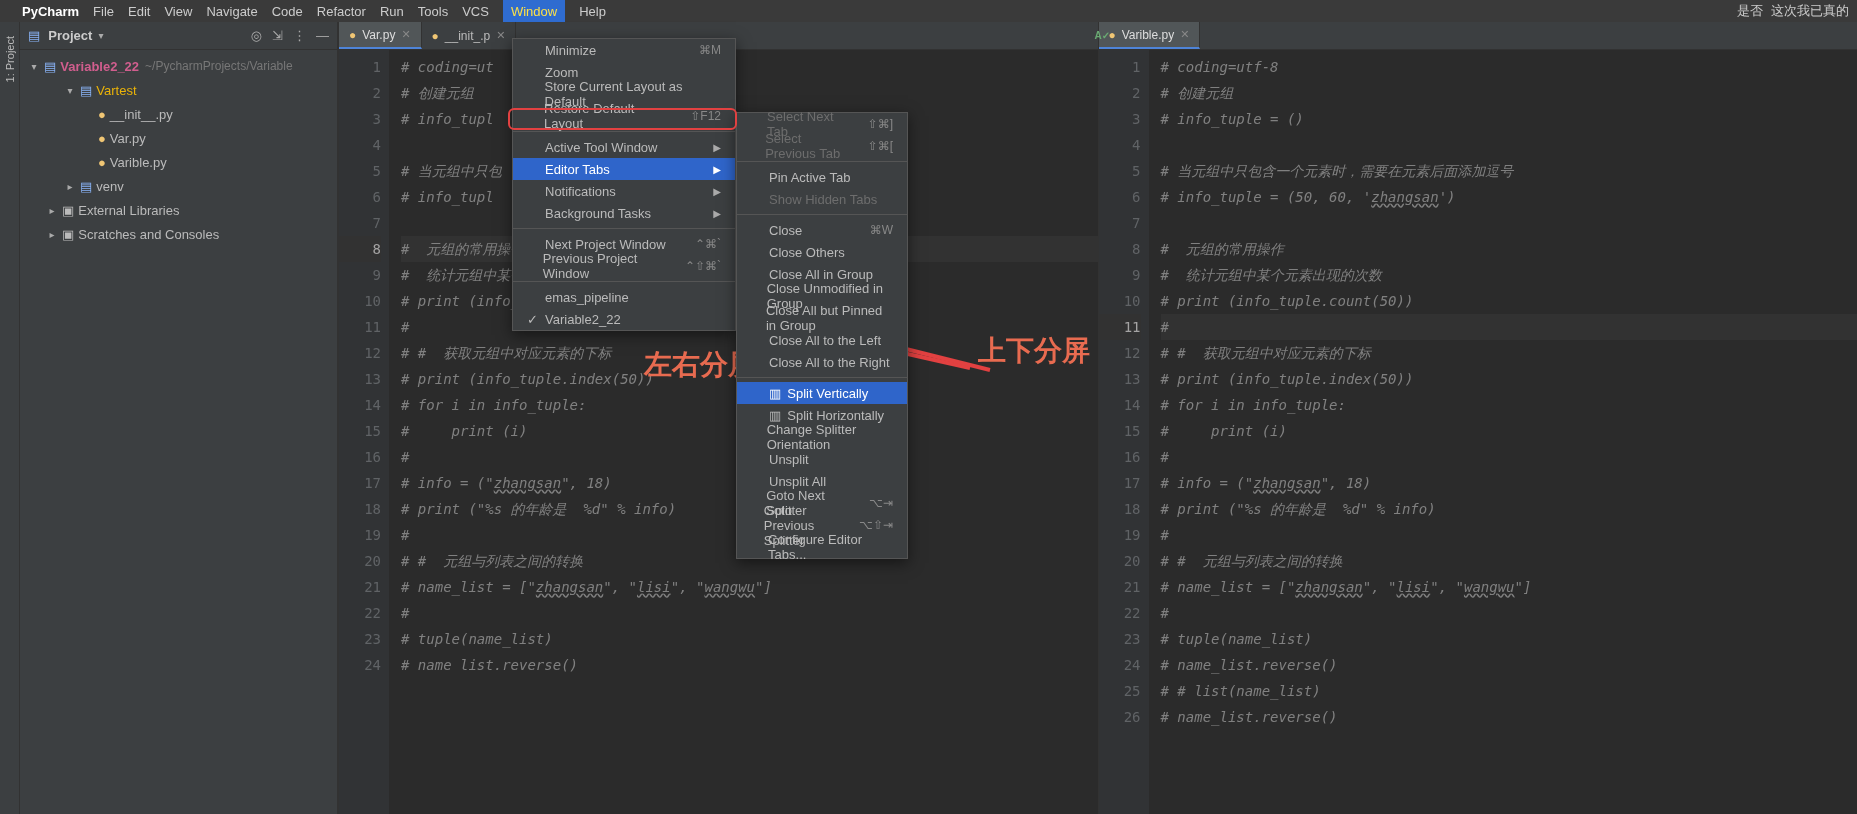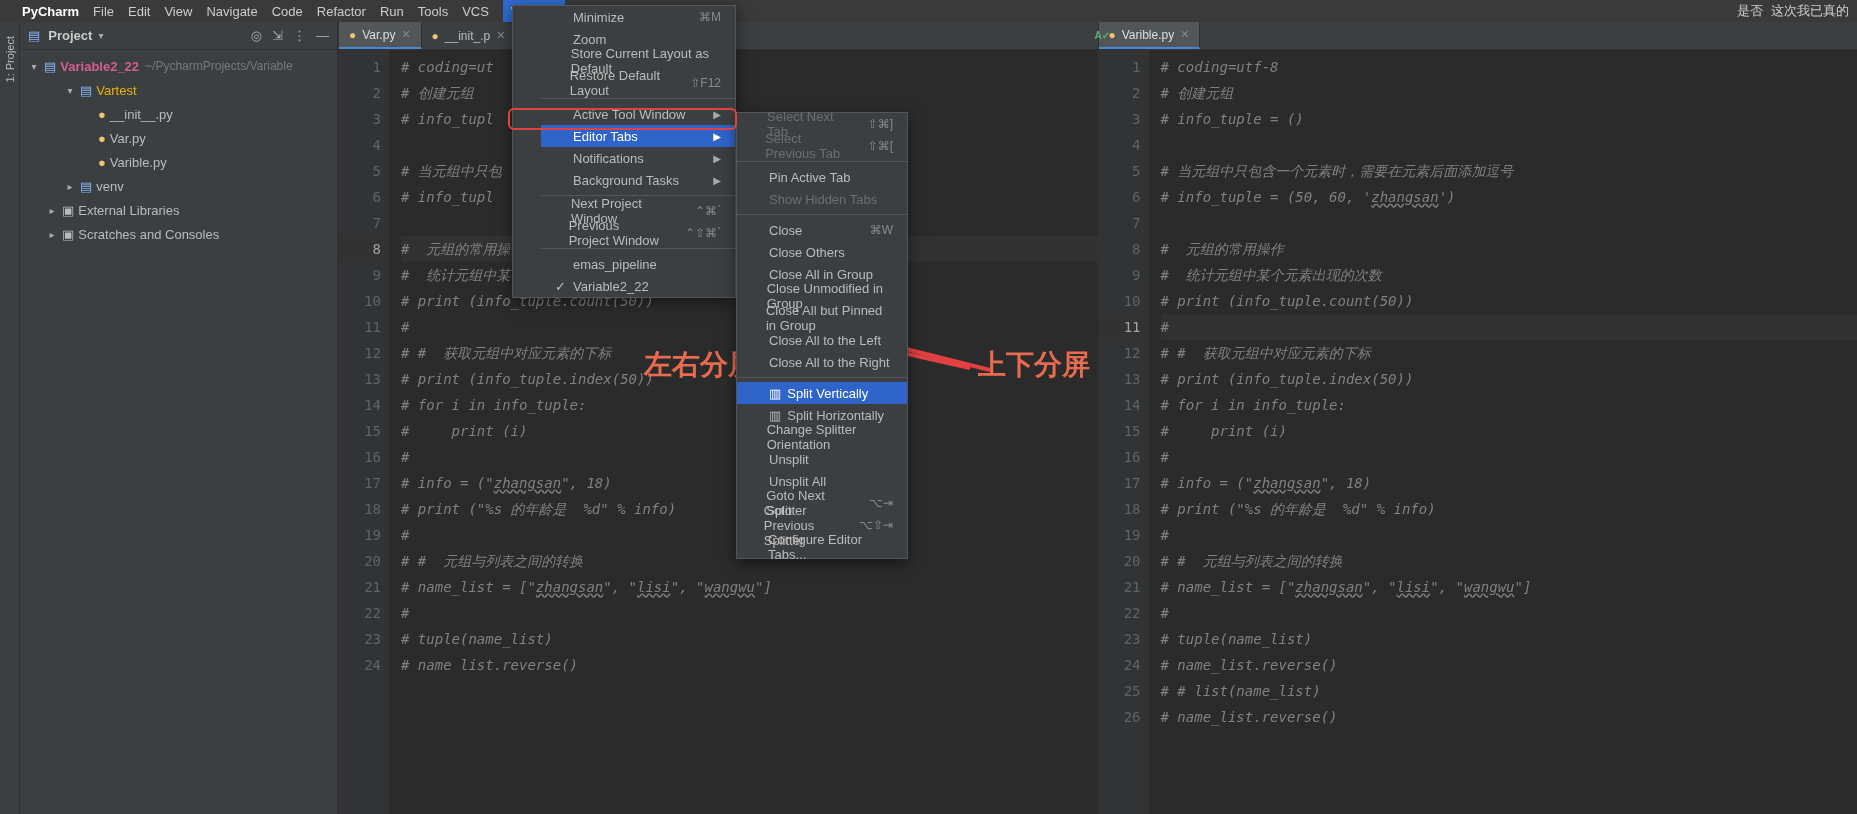--- a/index.html
+++ b/index.html
@@ -350,21 +350,21 @@
             <div class="ln">24</div>
             <div class="ln">25</div>
             <div class="ln">26</div>
           </div>
         <div class="code" id="code-right"><div class="line"># coding=utf-8</div><div class="line"># 创建元组</div><div class="line"># info_tuple = ()</div><div class="line">&nbsp;</div><div class="line"># 当元组中只包含一个元素时，需要在元素后面添加逗号</div><div class="line"># info_tuple = (50, 60, '<span class="under">zhangsan</span>')</div><div class="line">&nbsp;</div><div class="line">#  元组的常用操作</div><div class="line">#  统计元组中某个元素出现的次数</div><div class="line"># print (info_tuple.count(50))</div><div class="line current">#</div><div class="line"># #  获取元组中对应元素的下标</div><div class="line"># print (info_tuple.index(50))</div><div class="line"># for i in info_tuple:</div><div class="line">#     print (i)</div><div class="line">#</div><div class="line"># info = ("<span class="under">zhangsan</span>", 18)</div><div class="line"># print ("%s 的年龄是  %d" % info)</div><div class="line">#</div><div class="line"># #  元组与列表之间的转换</div><div class="line"># name_list = ["<span class="under">zhangsan</span>", "<span class="under">lisi</span>", "<span class="under">wangwu</span>"]</div><div class="line">#</div><div class="line"># tuple(name_list)</div><div class="line"># name_list.reverse()</div><div class="line"># # list(name_list)</div><div class="line"># name_list.reverse()</div></div>
       </div>
     </div>
   </div>
 </div>
 
-<div class="dropdown" id="window-menu" style="left:512px; top:5px; width:224px;padding-left:28px;">
+<div class="dropdown" id="window-menu" style="left:512px; top:38px; width:224px;">
     <div class="row">
       <span style="display:flex;align-items:center;gap:6px">
         <span class="check"></span>
         <span>Minimize</span>
       </span>
       <span class="shortcut">⌘M</span>
     </div>
     <div class="row">
       <span style="display:flex;align-items:center;gap:6px">
         <span class="check"></span>
@@ -566,21 +566,21 @@
       <span style="display:flex;align-items:center;gap:6px">
         <span class="check"></span>
         <span>Configure Editor Tabs...</span>
       </span>
     </div>
   </div>
 
 <div class="hlbox" style="left:508px; top:108px; width:229px; height:22px;"></div>
 
 <div class="anno" style="left:644px; top:346px;">左右分屏</div>
-<div class="anno" style="left:978px; top:346px;">上下分屏</div>
+<div class="anno" style="left:978px; top:332px;">上下分屏</div>
 <svg class="arrow-svg" style="left:760px; top:318px;" width="220" height="60">
   <defs>
       <marker id="ah1" markerWidth="10" markerHeight="10" refX="8" refY="3" orient="auto">
     <path d="M0,0 L0,6 L9,3 z" fill="#e24141"></path>
       </marker>
     </defs>
   <line x1="210" y1="50" x2="10" y2="5" stroke="#e24141" stroke-width="4" marker-end="url(#ah1)"></line>
 </svg>
 <svg class="arrow-svg" style="left:840px; top:330px;" width="160" height="50">
   <defs>

